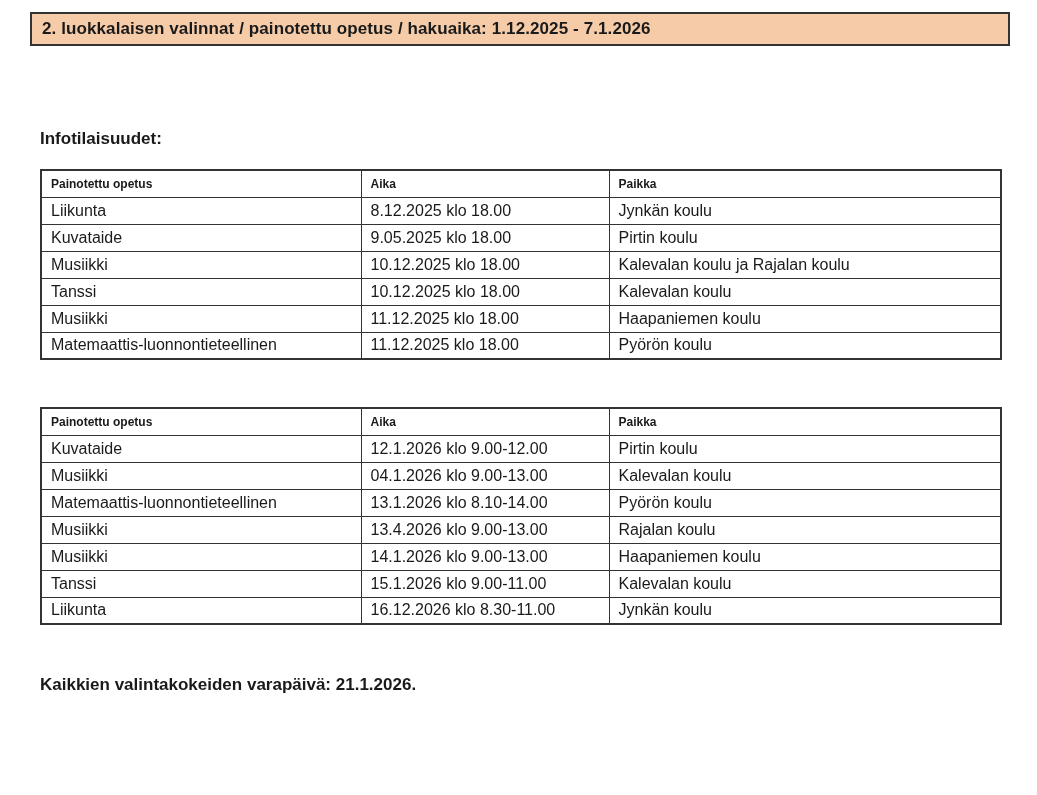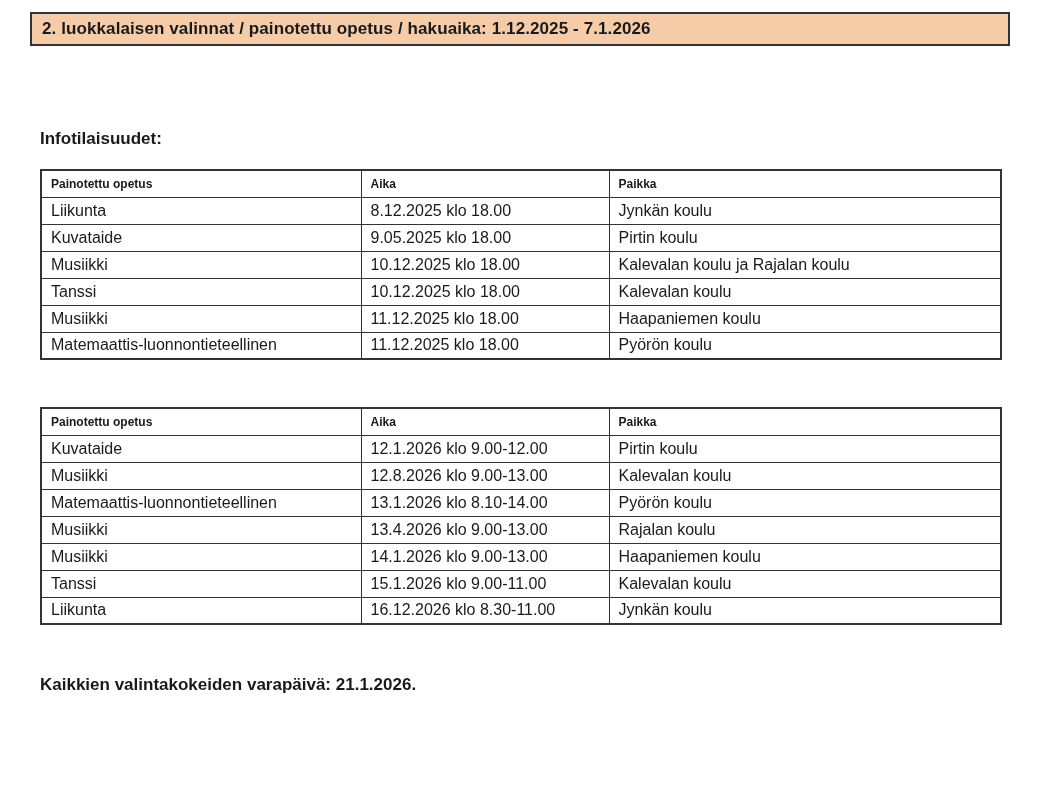--- a/index.html
+++ b/index.html
@@ -144,21 +144,21 @@
             </tr>
           </thead>
           <tbody data-name="table-body">
             <tr data-name="table-row">
               <td data-name="table-cell">Kuvataide</td>
               <td data-name="table-cell">12.1.2026 klo 9.00-12.00</td>
               <td data-name="table-cell">Pirtin koulu</td>
             </tr>
             <tr data-name="table-row">
               <td data-name="table-cell">Musiikki</td>
-              <td data-name="table-cell">12.8.2026 klo 9.00-13.00</td>
+              <td data-name="table-cell">04.1.2026 klo 9.00-13.00</td>
               <td data-name="table-cell">Kalevalan koulu</td>
             </tr>
             <tr data-name="table-row">
               <td data-name="table-cell">Matemaattis-luonnontieteellinen</td>
               <td data-name="table-cell">13.1.2026 klo 8.10-14.00</td>
               <td data-name="table-cell">Pyörön koulu</td>
             </tr>
             <tr data-name="table-row">
               <td data-name="table-cell">Musiikki</td>
               <td data-name="table-cell">13.4.2026 klo 9.00-13.00</td>

